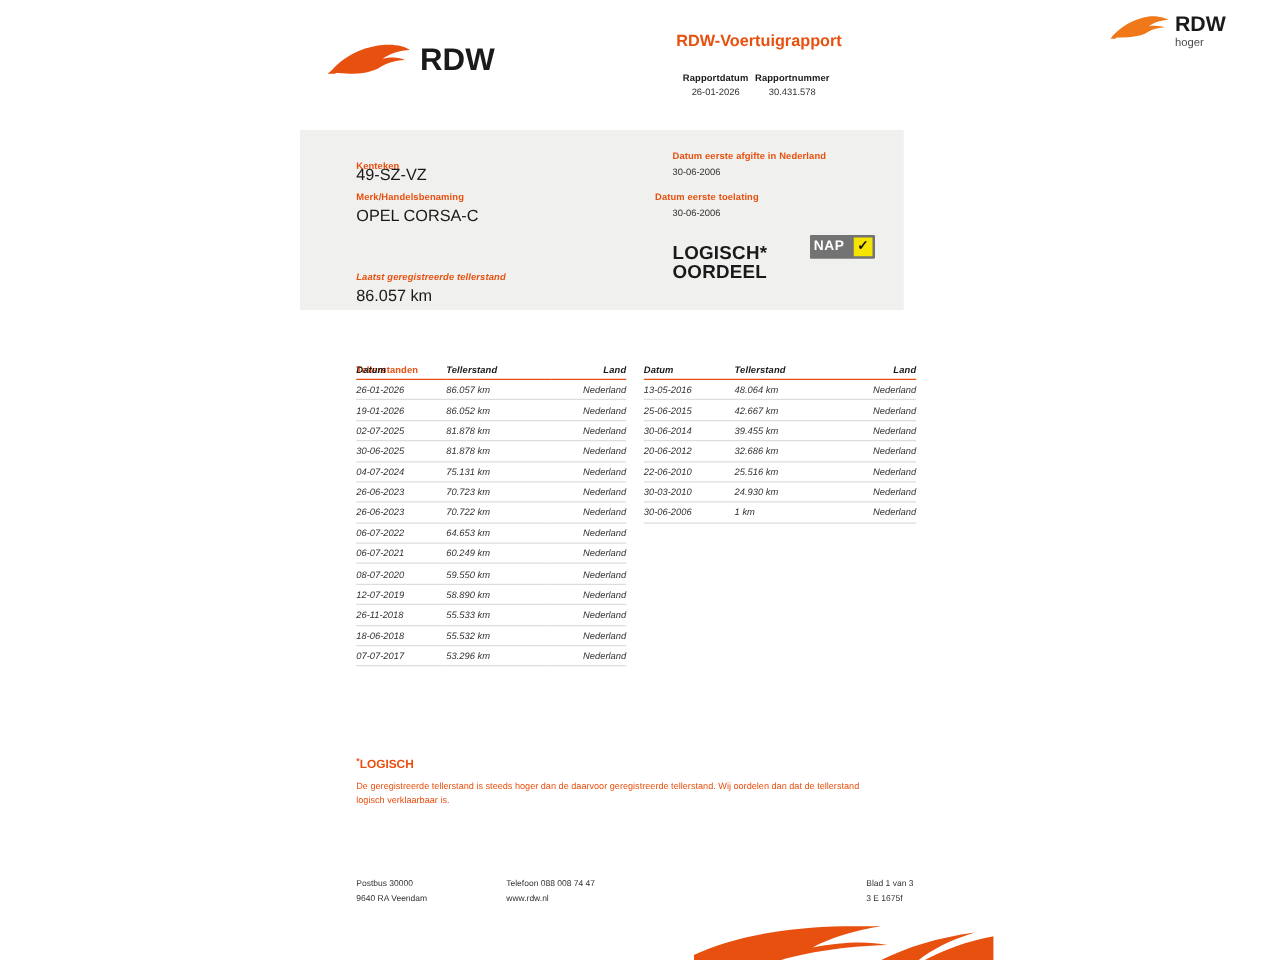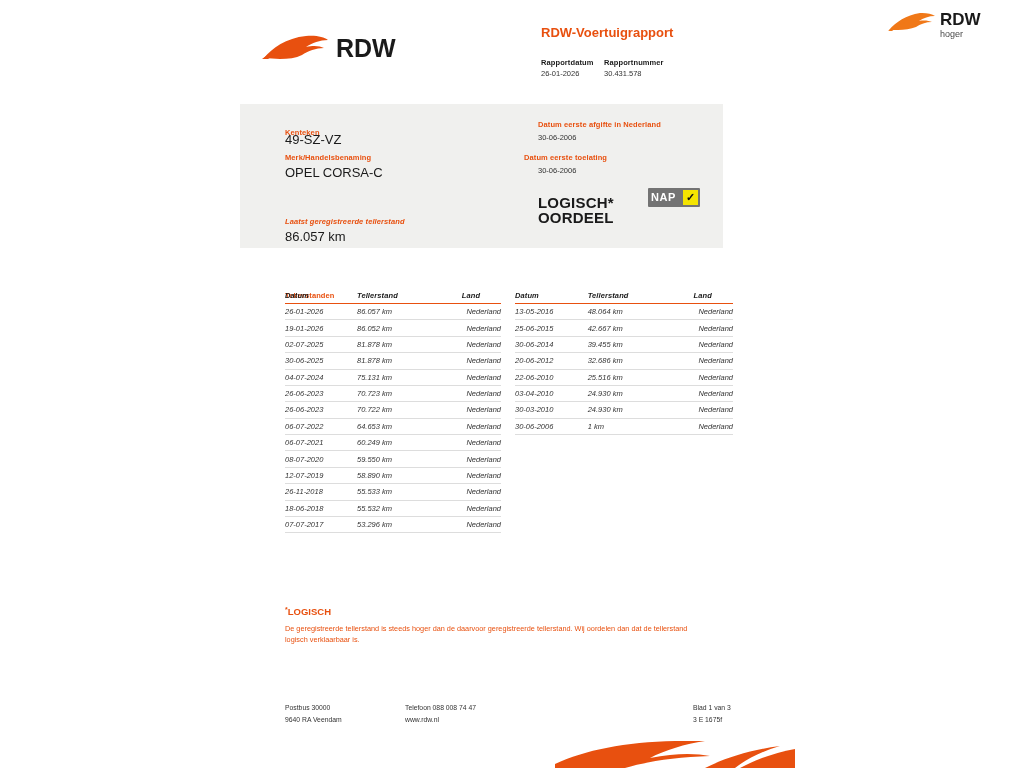--- a/index.html
+++ b/index.html
@@ -93,20 +93,21 @@
     letter-spacing: 0.1px;
   }
   .meta-value {
     color: #333;
     font-size: 7.5px;
     margin-top: 2px;
   }
   .meta-col {
     display: inline-block;
     vertical-align: top;
+    text-align: center;
   }
   .meta-col.c1 { width: 63px; }
 
   
   .panel {
     position: absolute;
     left: 240px;
     top: 104px;
     width: 483px;
     height: 144px;
@@ -213,21 +214,21 @@
   .tbl td {
     font-size: 7.5px;
     color: #333;
     padding: 3.2px 0 3.2px 0;
     border-bottom: 0.7px solid #ddd;
     white-space: nowrap;
   }
   .tbl .c-datum { width: 72px; }
   .tbl .c-stand { width: 84px; }
   .tbl .c-land  { width: 60px; text-align: right; }
-  .tbl th.c-land { text-align: center; }
+  .tbl th.c-land { text-align: right; }
 
   
   .note-title {
     position: absolute;
     left: 285px;
     top: 606px;
     font-size: 9.5px;
     font-weight: bold;
     color: #e8500f;
   }
@@ -443,25 +444,20 @@
           <td class="c-datum">20-06-2012</td>
           <td class="c-stand">32.686 km</td>
           <td class="c-land">Nederland</td>
         </tr>
         <tr>
           <td class="c-datum">22-06-2010</td>
           <td class="c-stand">25.516 km</td>
           <td class="c-land">Nederland</td>
         </tr>
         <tr>
-          <td class="c-datum">03-04-2010</td>
-          <td class="c-stand">24.930 km</td>
-          <td class="c-land">Nederland</td>
-        </tr>
-        <tr>
           <td class="c-datum">30-03-2010</td>
           <td class="c-stand">24.930 km</td>
           <td class="c-land">Nederland</td>
         </tr>
         <tr>
           <td class="c-datum">30-06-2006</td>
           <td class="c-stand">1 km</td>
           <td class="c-land">Nederland</td>
         </tr>
       </tbody>

